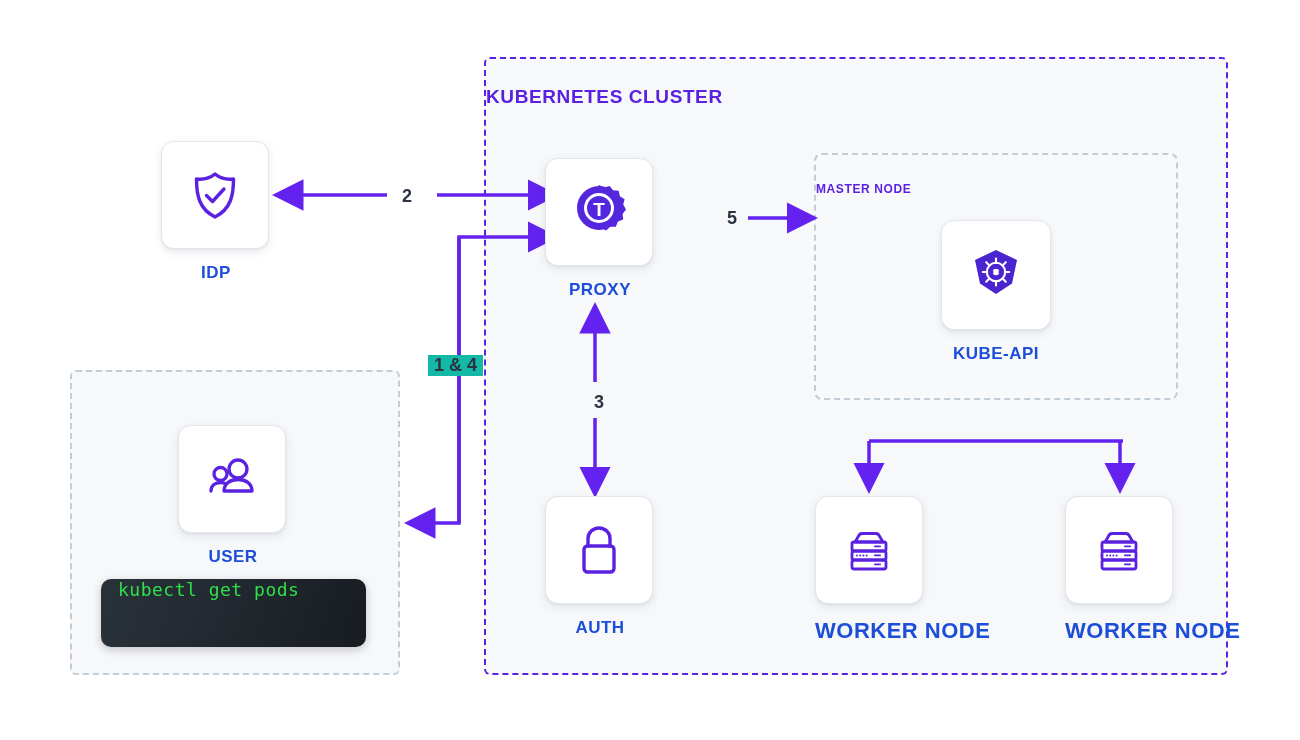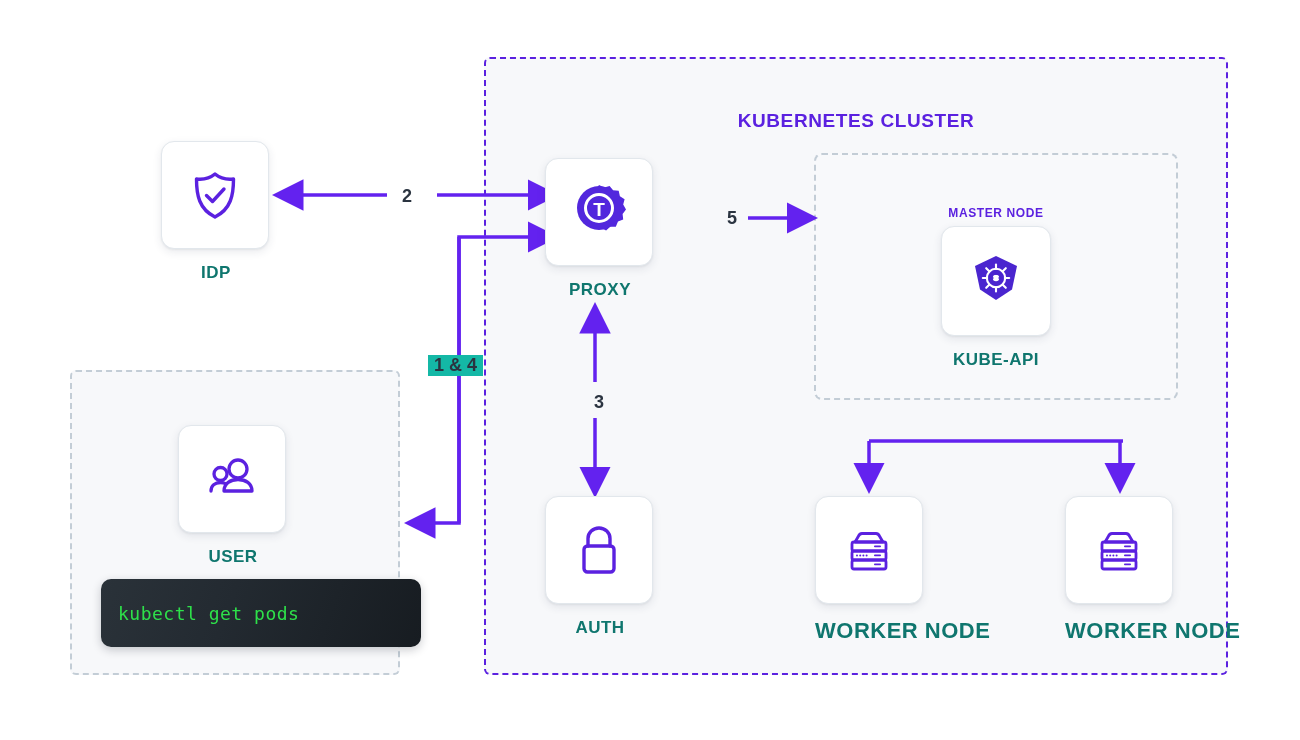--- a/index.html
+++ b/index.html
@@ -46,25 +46,24 @@
     width: 364px;
     height: 247px;
     border: 2px dashed #c3cdd6;
     background: #f8f9fb;
     border-radius: 8px;
   }
 
   .group-title {
     position: absolute;
     width: 100%;
-    text-align: center;
+    text-align: left;
     font-weight: bold;
     letter-spacing: 0.6px;
     color: #5b21e0;
-    margin-top: 24px;
   }
   #cluster-title { top: 27px; font-size: 19px; }
   #master-title  { top: 27px; font-size: 12px; }
 
   
   .node {
     position: absolute;
     width: 110px;
     text-align: center;
   }
@@ -78,46 +77,45 @@
     box-shadow: 0 3px 9px rgba(35,45,75,0.10), 0 1px 2px rgba(35,45,75,0.06);
     display: flex;
     align-items: center;
     justify-content: center;
   }
   .node .label {
     margin-top: 14px;
     font-size: 17px;
     font-weight: bold;
     letter-spacing: 0.5px;
-    color: #0f766e;
+    color: #1d4ed8;
     white-space: nowrap;
   }
 
   #node-idp        { left: 161px; top: 141px; }
   #node-user       { left: 178px; top: 399px; margin-top: 26px; }
   #node-proxy      { left: 545px; top: 158px; }
   #node-auth       { left: 545px; top: 496px; }
-  #node-kubeapi    { left: 941px; top: 226px; }
+  #node-kubeapi    { left: 941px; top: 220px; }
   #node-worker-1   { left: 815px; top: 496px; }
   #node-worker-2   { left: 1065px; top: 496px; }
 
   #node-kubeapi .card { width: 110px; height: 110px; }
   #node-worker-1 .label, #node-worker-2 .label { font-size: 22px; }
 
   
   #terminal {
     position: absolute;
     left: 101px;
     top: 579px;
-    width: 320px;
+    width: 265px;
     height: 68px;
     border-radius: 10px;
     background: linear-gradient(110deg, #2a3239 0%, #232a31 40%, #171c21 100%);
     display: flex;
-    align-items: center;
     box-shadow: 0 3px 10px rgba(20,25,35,0.22);
   }
   #terminal .cmd {
     margin-left: 17px;
     color: #2ee04a;
     font-family: "DejaVu Sans Mono", "Liberation Mono", monospace;
     font-size: 18px;
     letter-spacing: 0.5px;
   }
 

